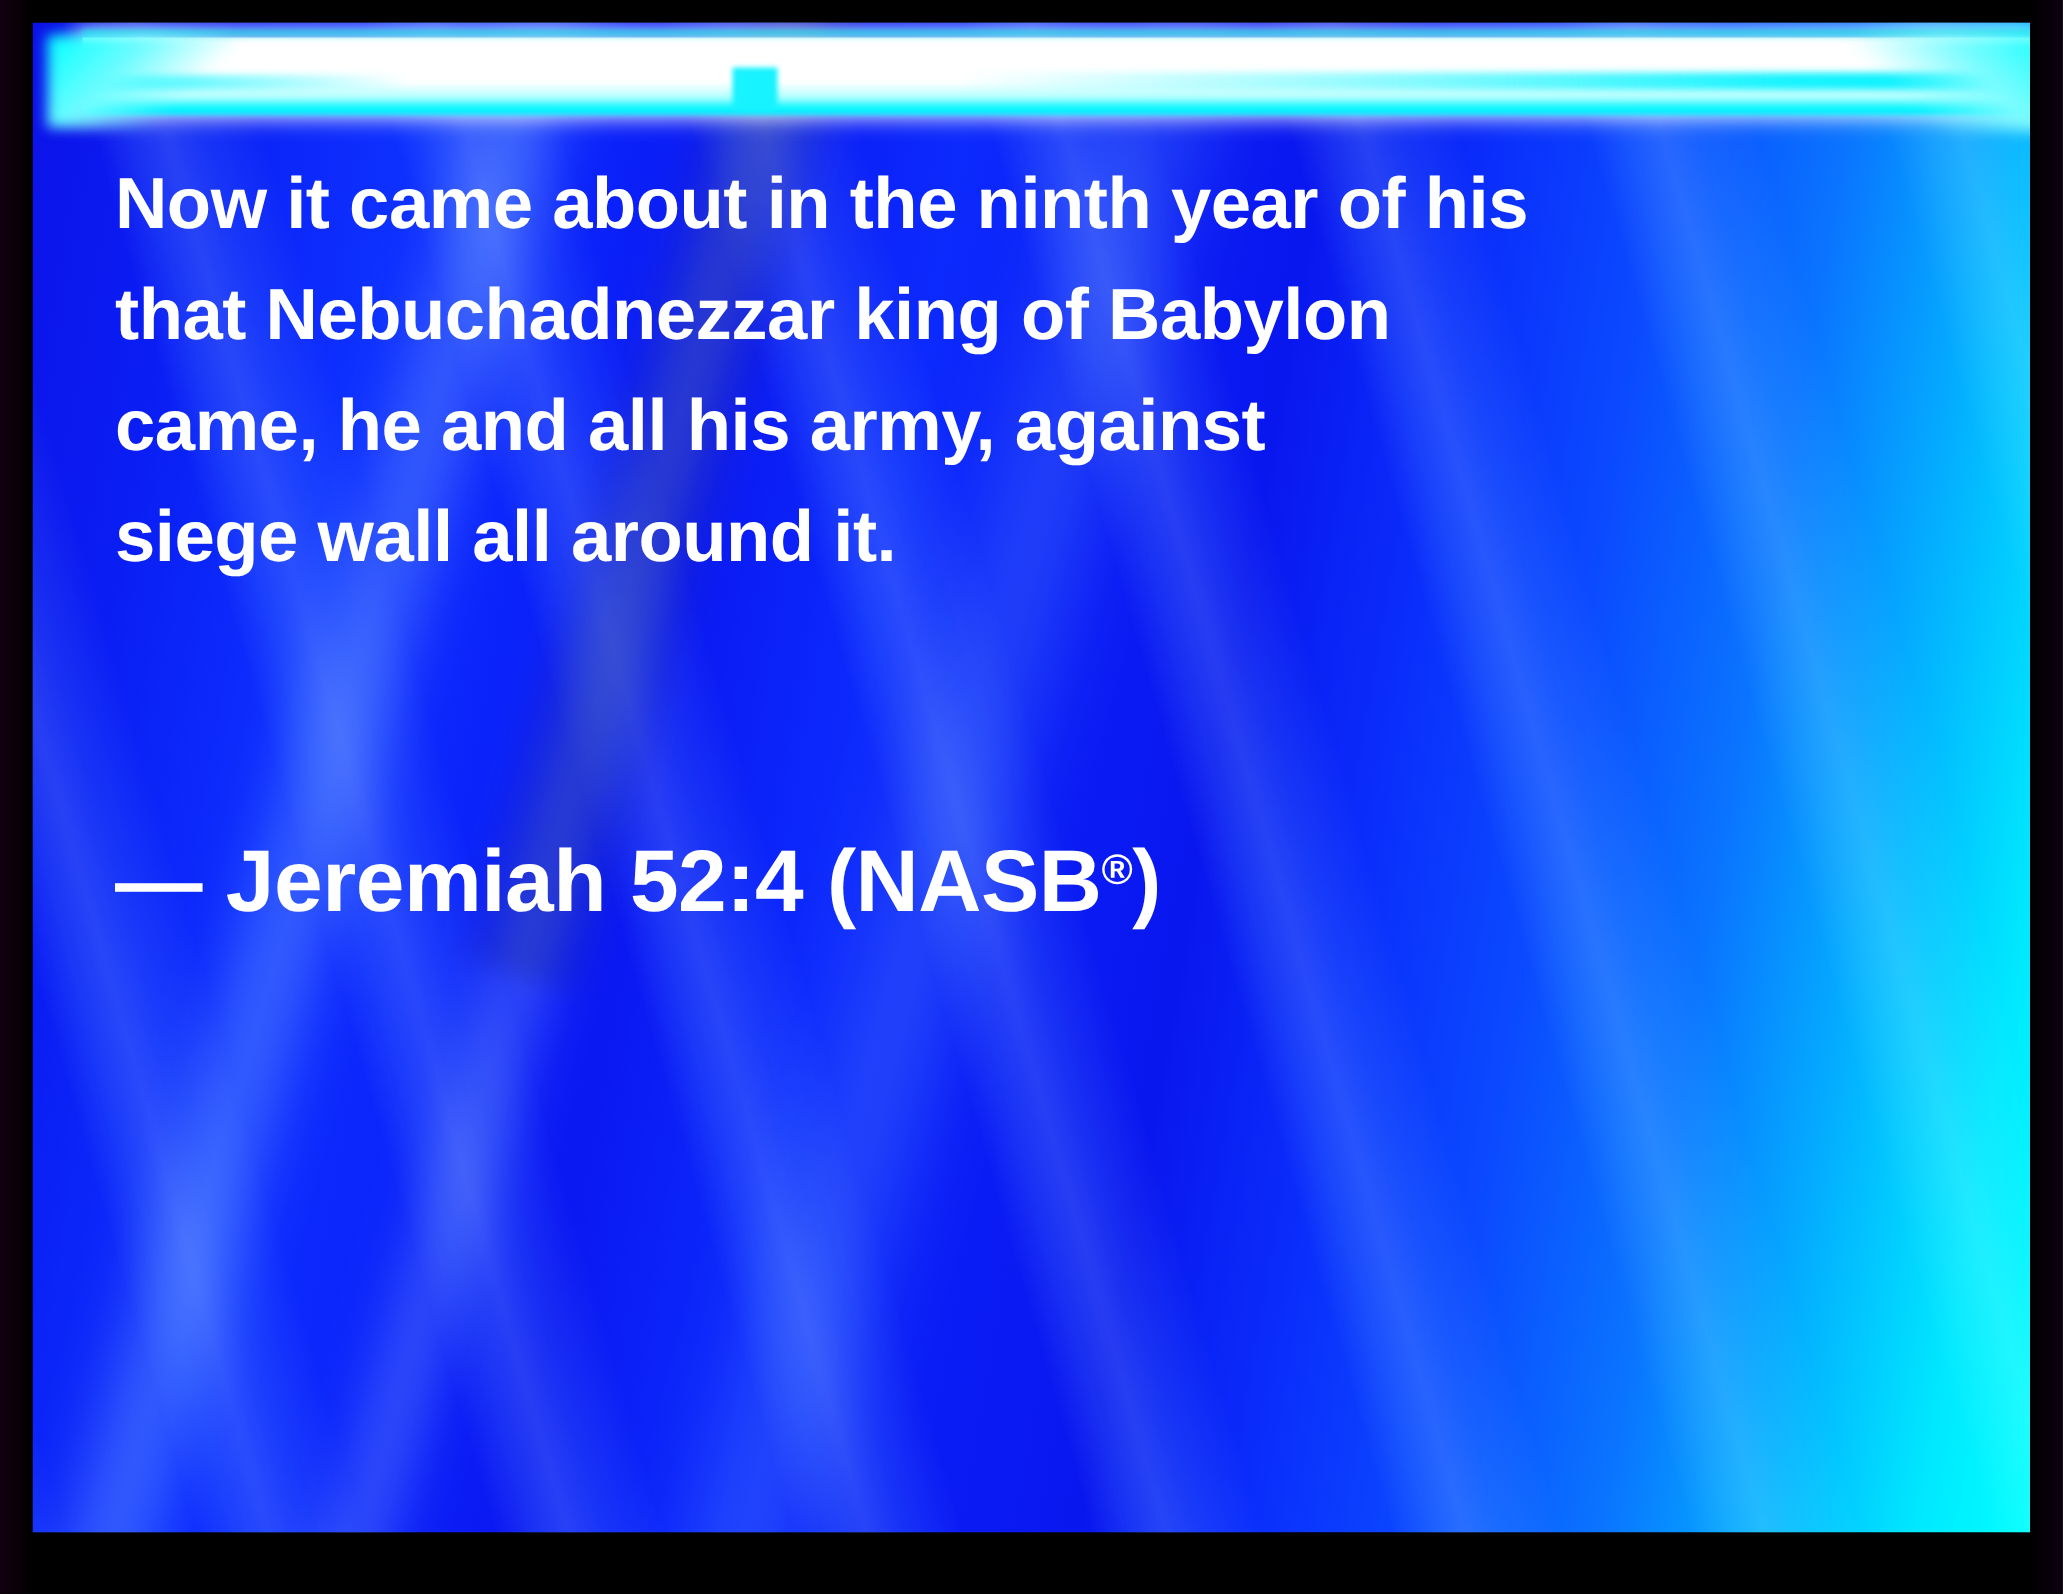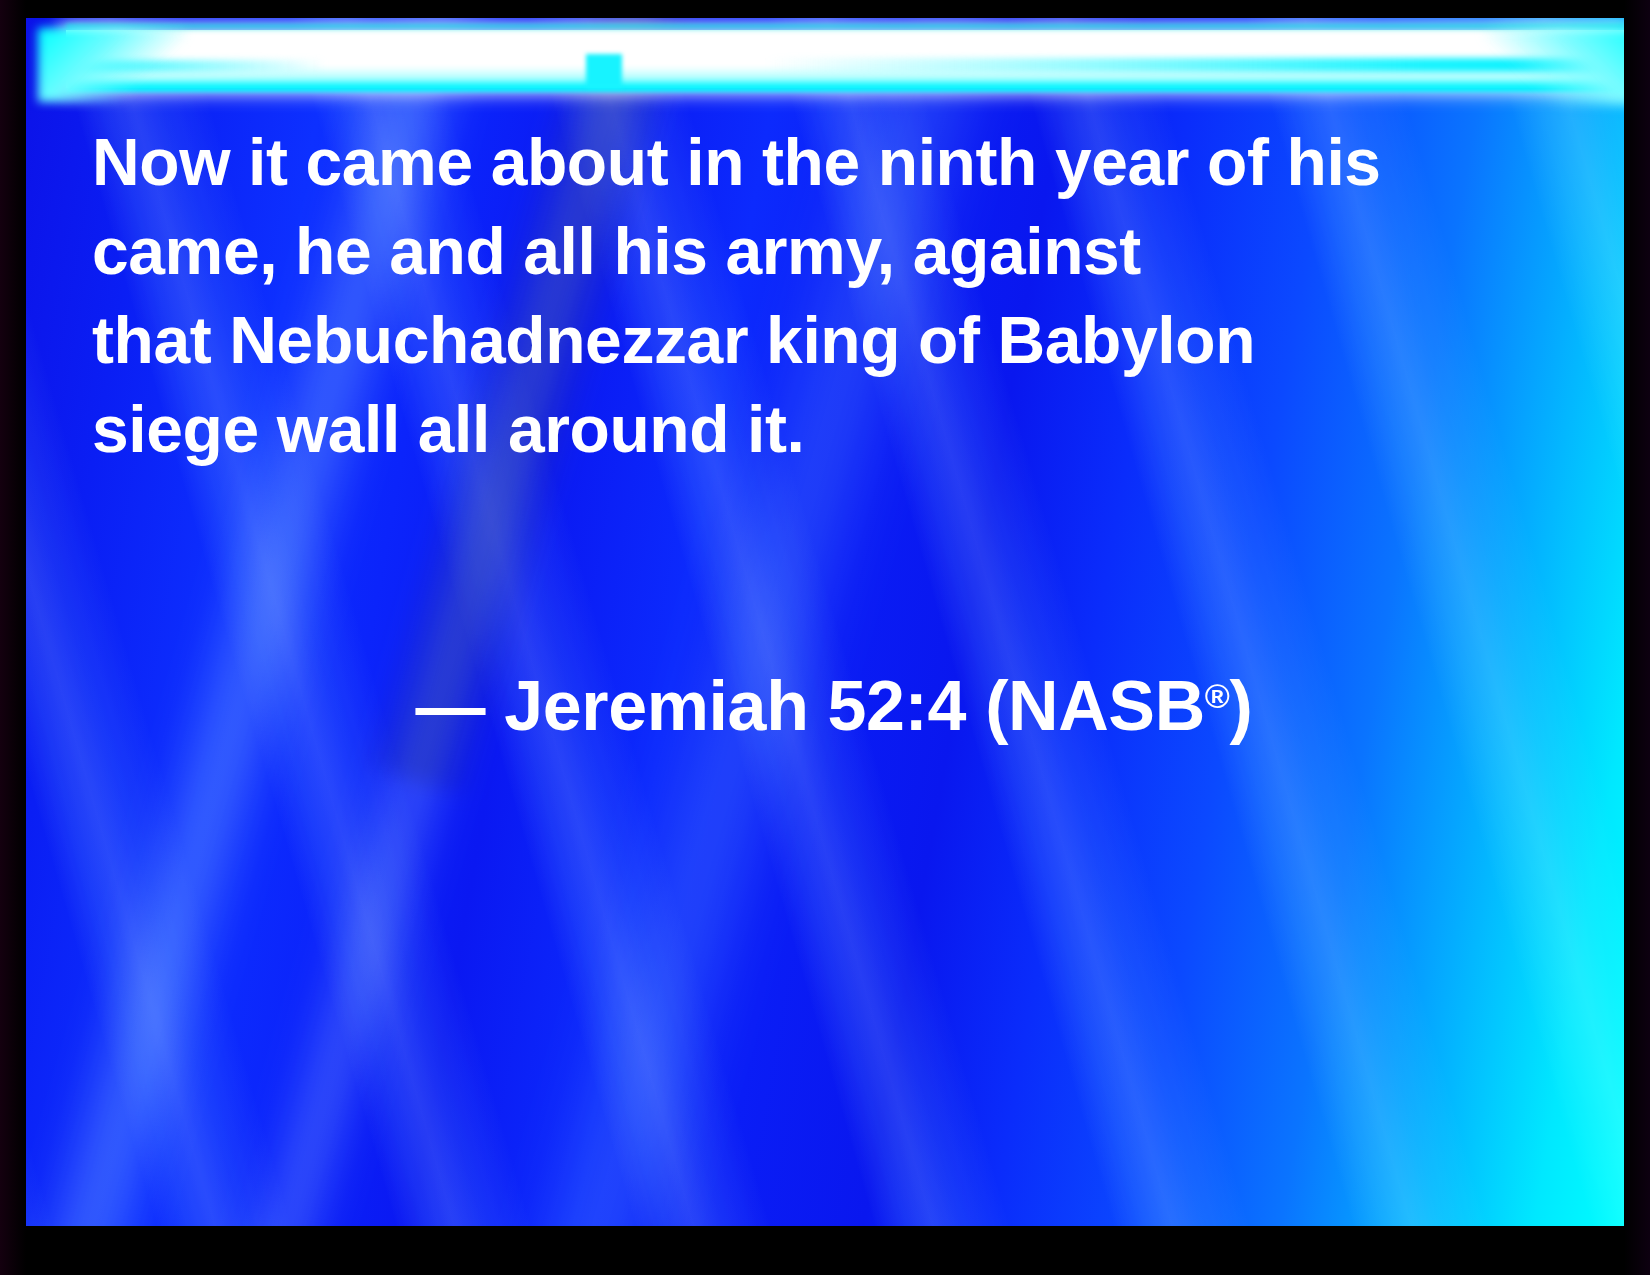--- a/index.html
+++ b/index.html
@@ -193,31 +193,31 @@
   .verse-block {
     position: absolute;
     left: 66px;
     top: 100px;
     width: 1500px;
   }
   .verse-line {
     color: #ffffff;
     font-family: "Liberation Sans", "DejaVu Sans", sans-serif;
     font-weight: 700;
-    font-size: 66px;
+    font-size: 58px;
     line-height: 89px;
     letter-spacing: -0.4px;
     white-space: nowrap;
   }
   .attribution {
     position: absolute;
     left: 66px;
     top: 634px;
     width: 1500px;
-    text-align: center;
+    text-align: left;
     padding-right: 16px;
     box-sizing: border-box;
   }
   .attribution-text {
     color: #ffffff;
     font-family: "Liberation Sans", "DejaVu Sans", sans-serif;
     font-weight: 700;
     font-size: 70px;
     line-height: 89px;
     letter-spacing: -0.4px;
@@ -252,22 +252,22 @@
       <div class="header-cyan-top"></div>
       <div class="header-streak-l"></div>
       <div class="header-streak-r"></div>
       <div class="header-notch"></div>
       <div class="header-corner-left"></div>
       <div class="header-corner-right"></div>
     </div>
 
     <div class="verse-block">
       <div class="verse-line">Now it came about in the ninth year of his</div>
+      <div class="verse-line">that Nebuchadnezzar king of Babylon</div>
       <div class="verse-line">came, he and all his army, against</div>
-      <div class="verse-line">that Nebuchadnezzar king of Babylon</div>
       <div class="verse-line">siege wall all around it.</div>
     </div>
 
     <div class="attribution">
       <span class="attribution-text">—</span><span class="attribution-text">&nbsp;</span><span class="attribution-text">Jeremiah</span><span class="attribution-text">&nbsp;</span><span class="attribution-text">52:4</span><span class="attribution-text">&nbsp;</span><span class="attribution-text">(NASB</span><span class="attribution-text reg-mark">®</span><span class="attribution-text">)</span>
     </div>
 
   </div>
 </div>
 

